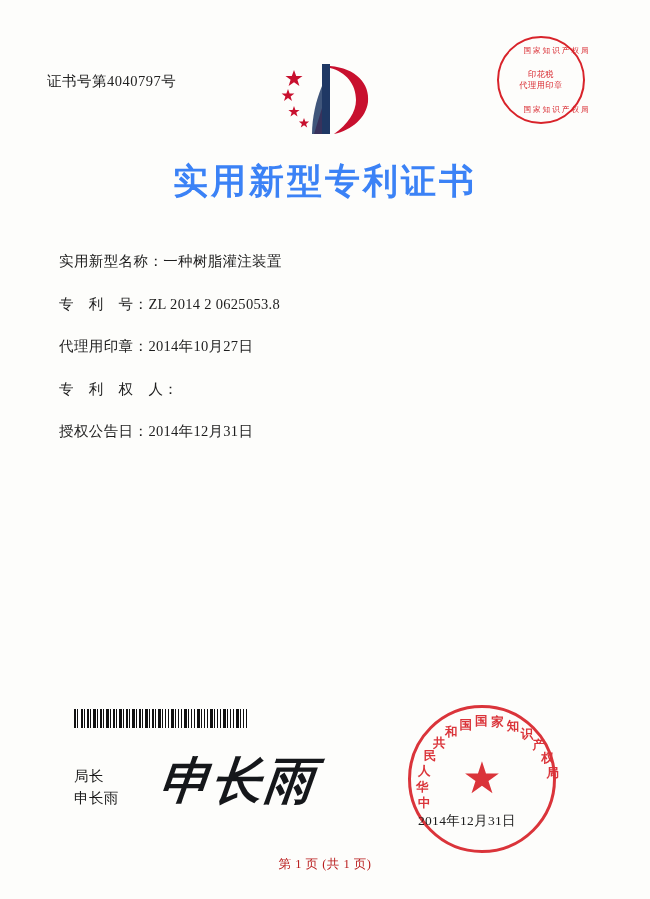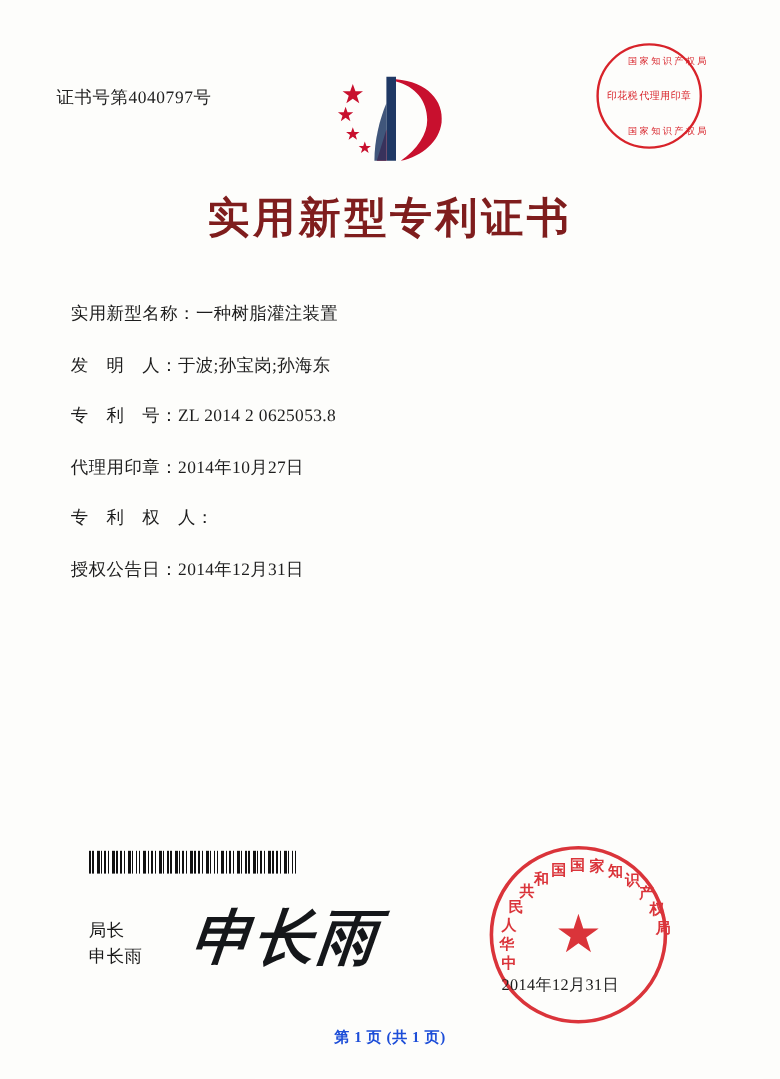--- a/index.html
+++ b/index.html
@@ -47,21 +47,21 @@
     height: 88px;
     border: 2px solid #d8232a;
     border-radius: 50%;
     color: #d8232a;
     box-sizing: border-box;
   }
   .red-seal .seal-inner {
     position: absolute;
     inset: 0;
     display: flex;
-    flex-direction: row;
+    flex-direction: column;
     align-items: center;
     justify-content: center;
     gap: 1px;
   }
   .red-seal .seal-line {
     font-size: 8.2px;
     line-height: 9.5px;
     letter-spacing: 0.5px;
     white-space: nowrap;
     transform: scaleY(1.05);
@@ -81,21 +81,21 @@
   
   .main-title {
     position: absolute;
     left: 0;
     top: 158px;
     width: 650px;
     text-align: center;
     font-size: 35px;
     font-weight: bold;
     letter-spacing: 3px;
-    color: #7f1d1d;
+    color: #3b82f6;
   }
 
   
   .fields {
     position: absolute;
     left: 59px;
     top: 252px;
     width: 540px;
   }
   .field-row {
@@ -212,23 +212,22 @@
   }
 
   
   .footer {
     position: absolute;
     left: 0;
     top: 856px;
     width: 650px;
     text-align: center;
     font-size: 12.5px;
-    color: #1d4ed8;
+    color: #b91c1c;
     letter-spacing: 0.5px;
-    font-weight: bold;
   }
 </style>
 </head>
 <body>
 
 <div class="page">
 
   <div class="cert-no">证书号第4040797号</div>
 
   <div class="logo">
@@ -254,24 +253,20 @@
     </div>
     <div class="arc-bottom">国家知识产权局</div>
   </div>
 
   <div class="main-title">实用新型专利证书</div>
 
   <div class="fields">
     <div class="field-row">
       <span class="field-label">实用新型名称：</span>
       <span class="field-value">一种树脂灌注装置</span>
-    </div>
-    <div class="field-row">
-      <span class="field-label">发　明　人：</span>
-      <span class="field-value">于波;孙宝岗;孙海东</span>
     </div>
     <div class="field-row">
       <span class="field-label">专　利　号：</span>
       <span class="field-value">ZL 2014 2 0625053.8</span>
     </div>
     <div class="field-row">
       <span class="field-label">代理用印章：</span>
       <span class="field-value">2014年10月27日</span>
     </div>
     <div class="field-row">

